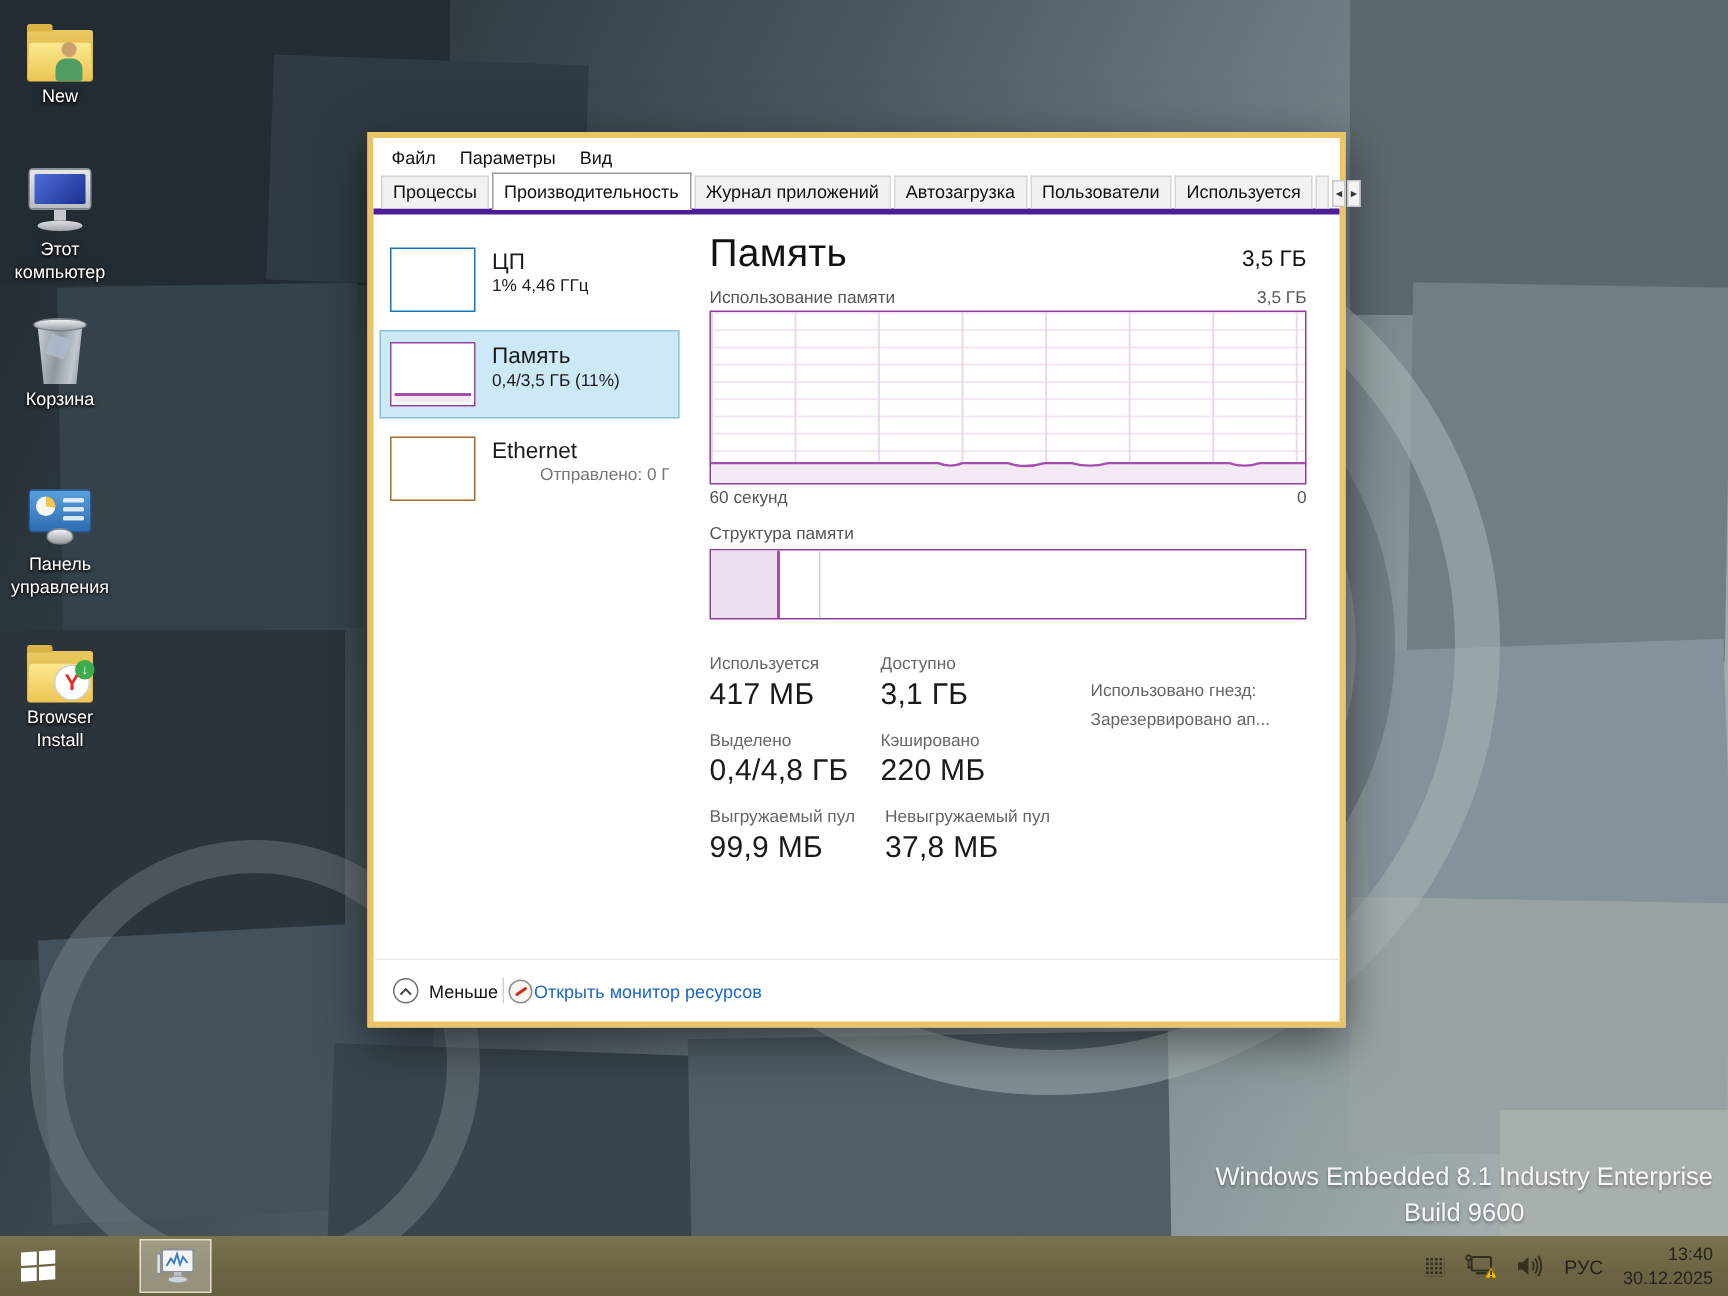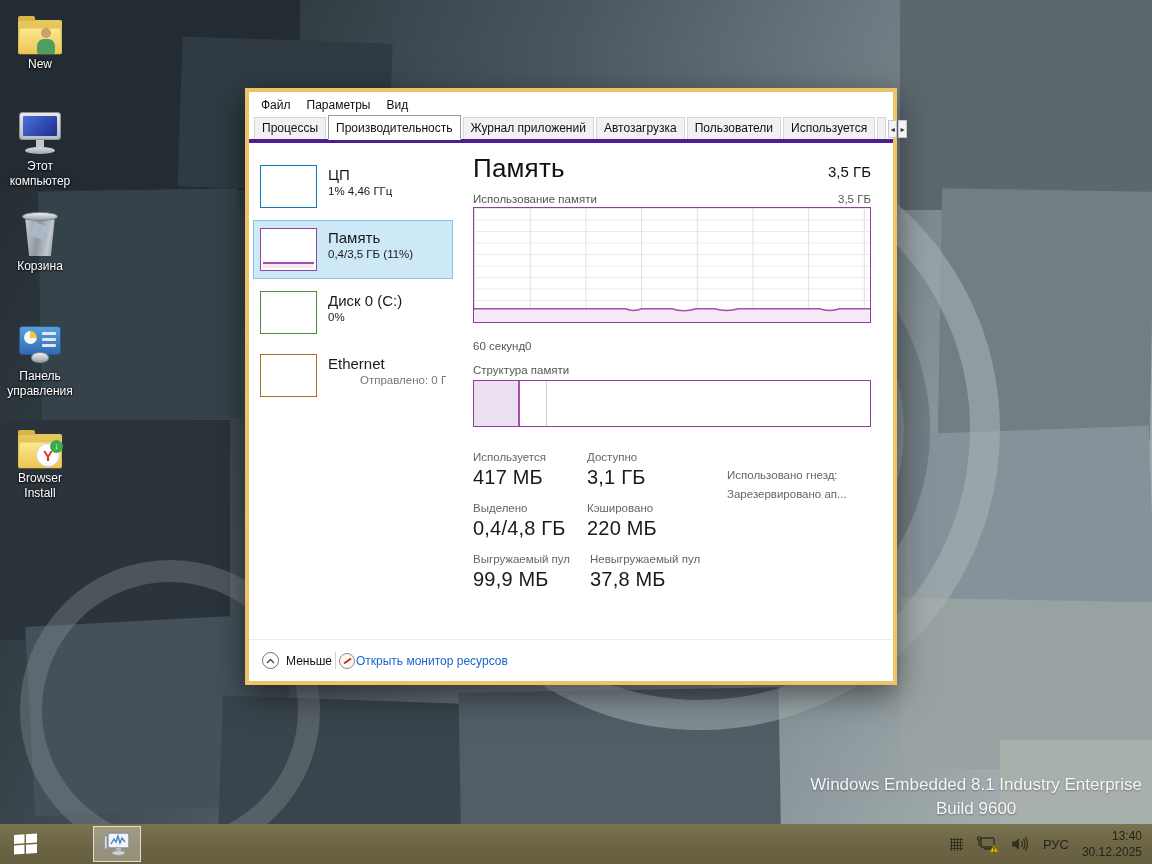--- a/index.html
+++ b/index.html
@@ -74,21 +74,21 @@
 
   .perf-main { flex:1; padding:10px 22px 0 16px; position:relative; min-width:0; }
   .pm-head { display:flex; align-items:baseline; justify-content:space-between; }
   .pm-title { font-size:26px; font-weight:400; color:#111; letter-spacing:.2px; }
   .pm-total { font-size:15px; color:#111; }
   .pm-row { display:flex; justify-content:space-between; font-size:11.5px; color:#555; margin-top:9px; }
   .chart { position:relative; margin-top:2px; height:116px; border:1px solid #8f3d9c; background:#fff;
     background-image:linear-gradient(to right,#ead9ec 1px,transparent 1px),linear-gradient(to bottom,#f1e6f2 1px,transparent 1px);
     background-size:55.7px 100%,100% 11.5px; }
   .chart svg { position:absolute; inset:0; width:100%; height:100%; }
-  .pm-axis { display:flex; justify-content:flex-start; font-size:11.5px; color:#555; margin-top:17px; }
+  .pm-axis { display:flex; justify-content:space-between; font-size:11.5px; color:#555; margin-top:3px; }
   .comp-label { font-size:11.5px; color:#555; margin-top:12px; }
   .comp-bar { margin-top:4px; height:47px; border:1px solid #8f3d9c; display:flex; background:#fff; }
   .cseg1 { width:11.5%; background:#ece0f0; border-right:2px solid #a44fae; }
   .cseg2 { width:7%; border-right:1px solid #d9c9de; }
 
   .stats { margin-top:24px; position:relative; }
   .srow { display:flex; gap:20px; margin-bottom:13px; }
   .scell { min-width:94px; }
   .slabel { font-size:11.5px; color:#666; }
   .svalue { font-size:20px; color:#1a1a1a; margin-top:3px; letter-spacing:.2px; }
@@ -231,27 +231,20 @@
           </div>
         </div>
         <div class="pl-item selected">
           <div class="pl-thumb" style="border-color:#9343a0;">
             <div class="mmfill"></div>
               <div class="mmline"></div>
           </div>
           <div class="pl-text">
             <div class="pl-title">Память</div>
             <div class="pl-sub">0,4/3,5 ГБ (11%)</div>
-          </div>
-        </div>
-        <div class="pl-item">
-          <div class="pl-thumb" style="border-color:#4c8f3c;"></div>
-          <div class="pl-text">
-            <div class="pl-title">Диск 0 (C:)</div>
-            <div class="pl-sub">0%</div>
           </div>
         </div>
         <div class="pl-item">
           <div class="pl-thumb" style="border-color:#a5692a;"></div>
           <div class="pl-text">
             <div class="pl-title">Ethernet</div>
             <div class="pl-sub gray">Отправлено: 0 Принят</div>
           </div>
         </div>
       </div>

